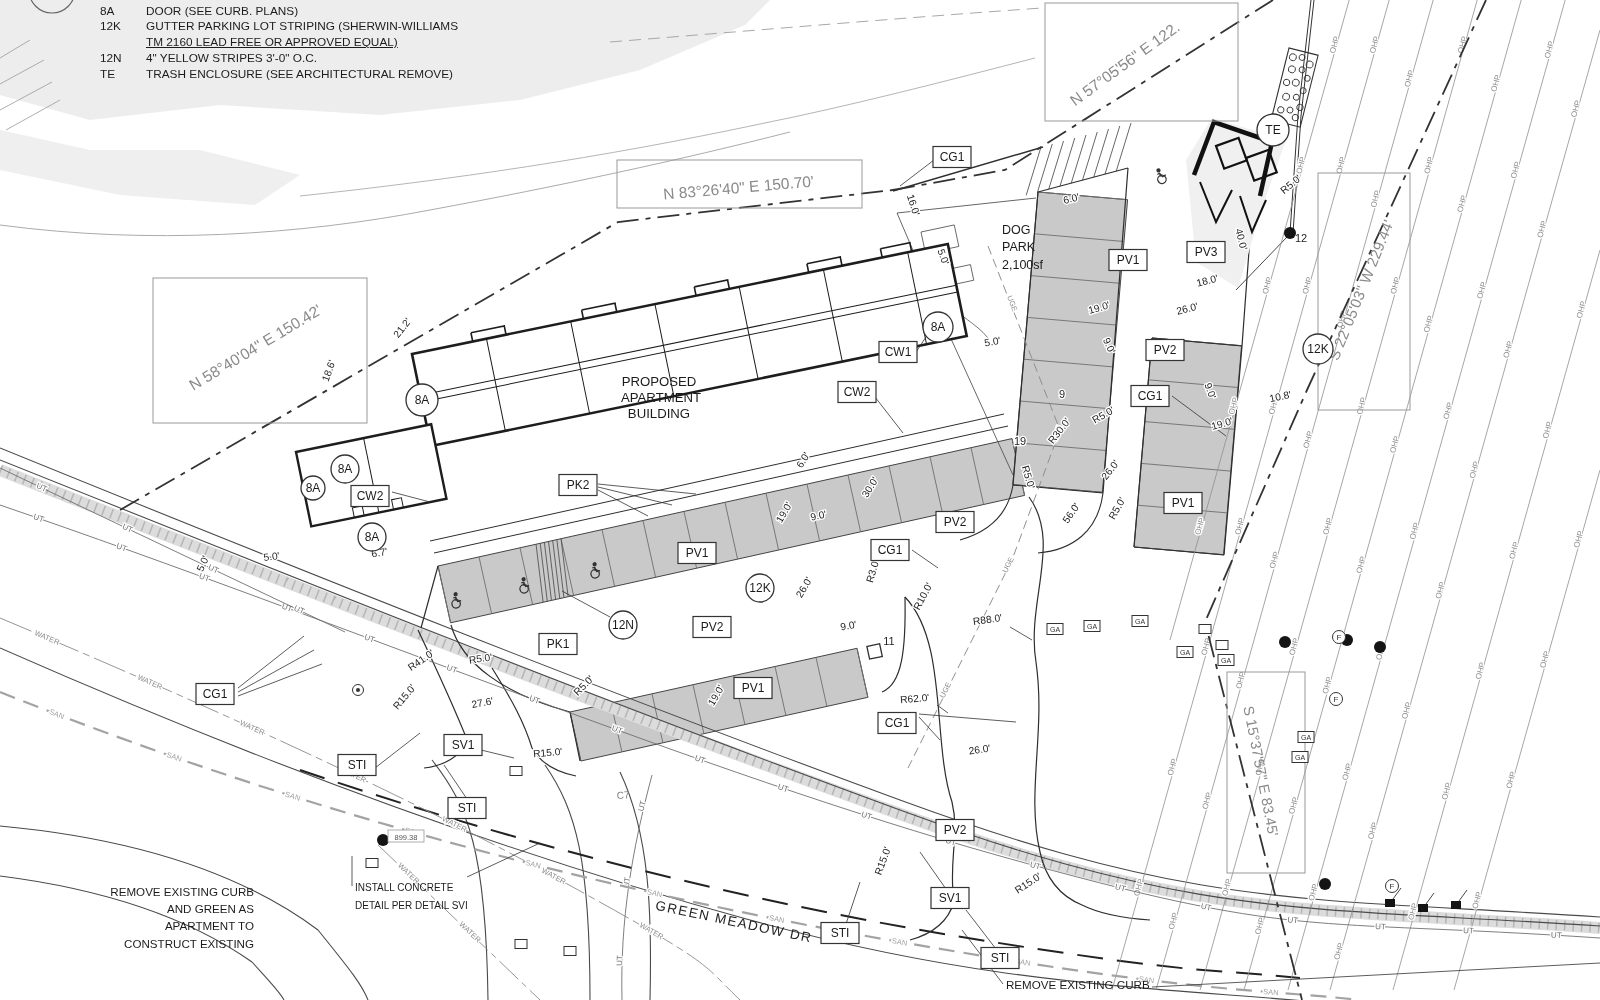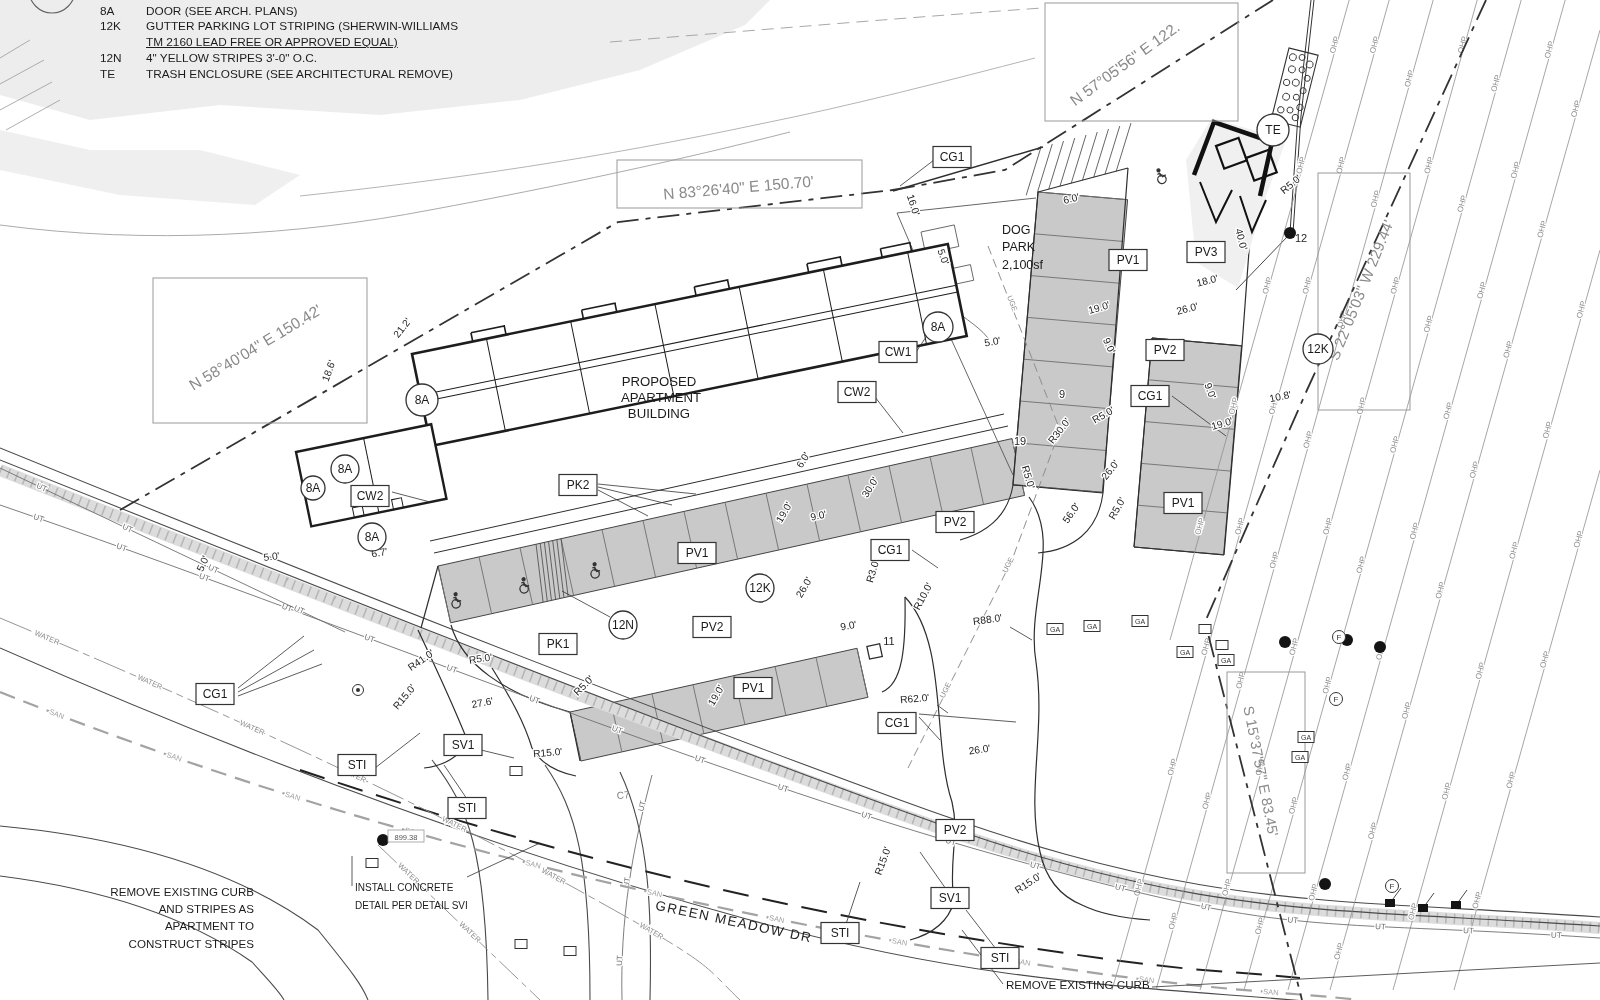--- a/index.html
+++ b/index.html
@@ -627,32 +627,32 @@
     <text transform="translate(617,799) rotate(-4)" font-size="10" fill="#808080">C7</text>
     <g>
       <rect x="388" y="830" width="36" height="12" fill="#fff" stroke="#999" stroke-width="0.8"></rect>
       <text x="406" y="839.5" text-anchor="middle" font-size="7.5" fill="#555">899.38</text>
     </g>
   </g>
 </svg>
 
 <div class="overlay notes">
   <div style="padding-left:18px;">NOTES:</div>
-  <div class="note-row"><span class="note-key">8A</span><span>DOOR (SEE ARCH. PLANS)</span></div>
+  <div class="note-row"><span class="note-key">8A</span><span>DOOR (SEE CURB. PLANS)</span></div>
   <div class="note-row"><span class="note-key">12K</span><span>GUTTER PARKING LOT STRIPING (SHERWIN-WILLIAMS</span></div>
   <div class="note-row note-cont"><span>TM 2160 LEAD FREE OR APPROVED EQUAL)</span></div>
   <div class="note-row"><span class="note-key">12N</span><span>4" YELLOW STRIPES 3'-0" O.C.</span></div>
   <div class="note-row"><span class="note-key">TE</span><span>TRASH ENCLOSURE (SEE ARCHITECTURAL REMOVE)</span></div>
 </div>
 
 <div class="overlay remove1">
   <div>REMOVE EXISTING CURB</div>
-  <div>AND STRIPES AS</div>
+  <div>AND GREEN AS</div>
   <div>APARTMENT TO</div>
-  <div>CONSTRUCT STRIPES</div>
+  <div>CONSTRUCT EXISTING</div>
 </div>
 
 <div class="overlay install">
   <div>INSTALL CONCRETE</div>
   <div>DETAIL PER DETAIL SVI</div>
 </div>
 
 <div class="overlay remove2">REMOVE EXISTING CURB</div>
 </div>
 

